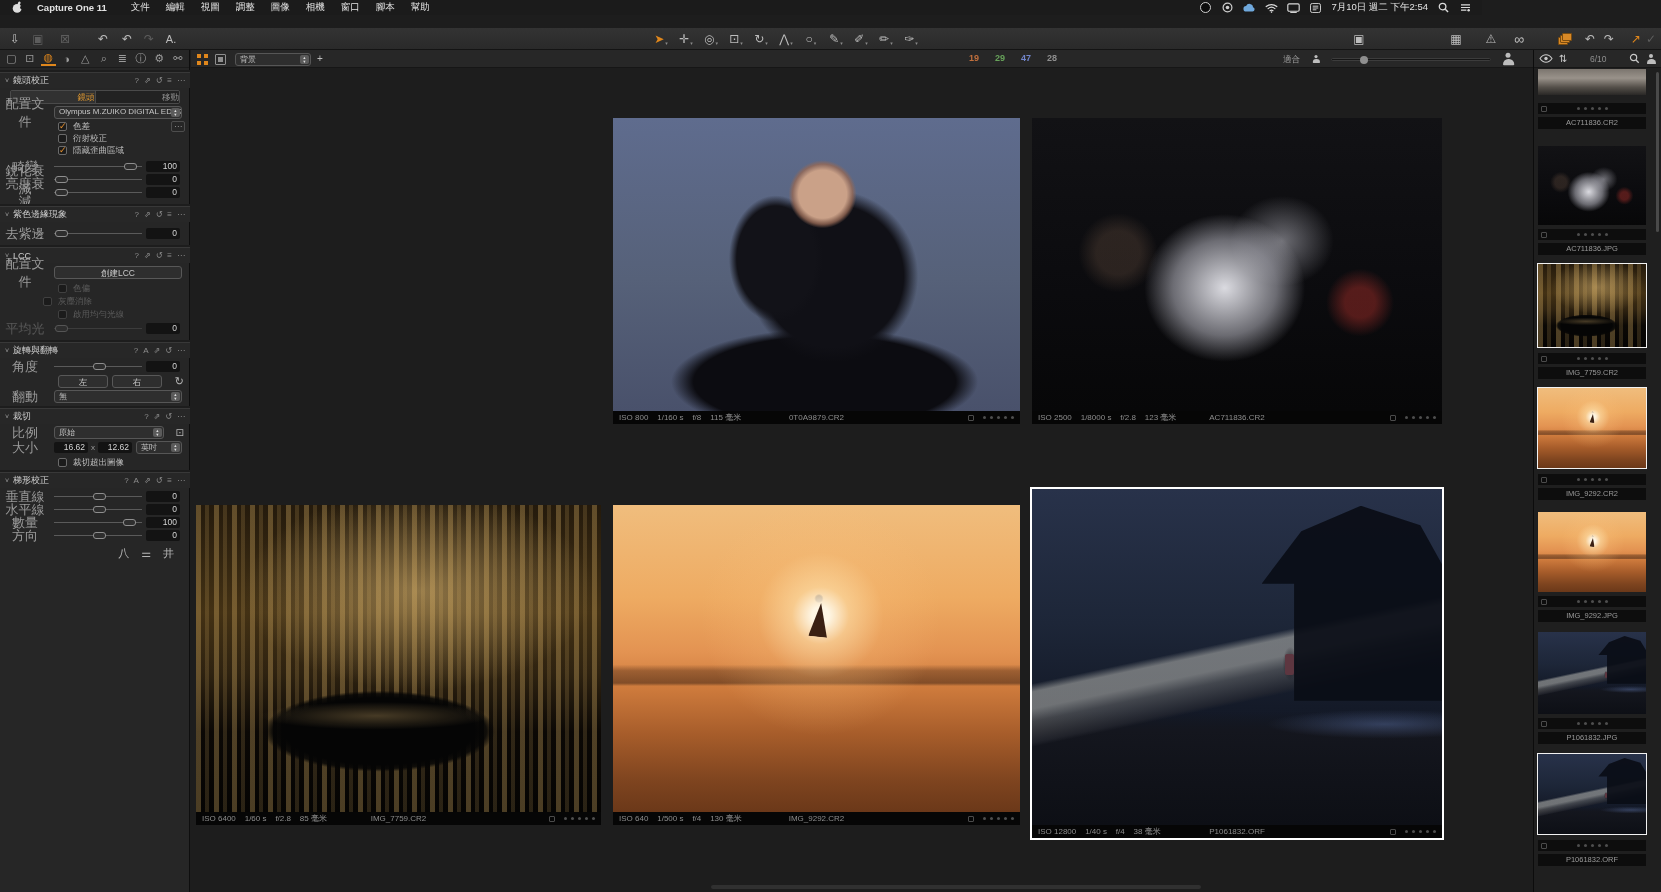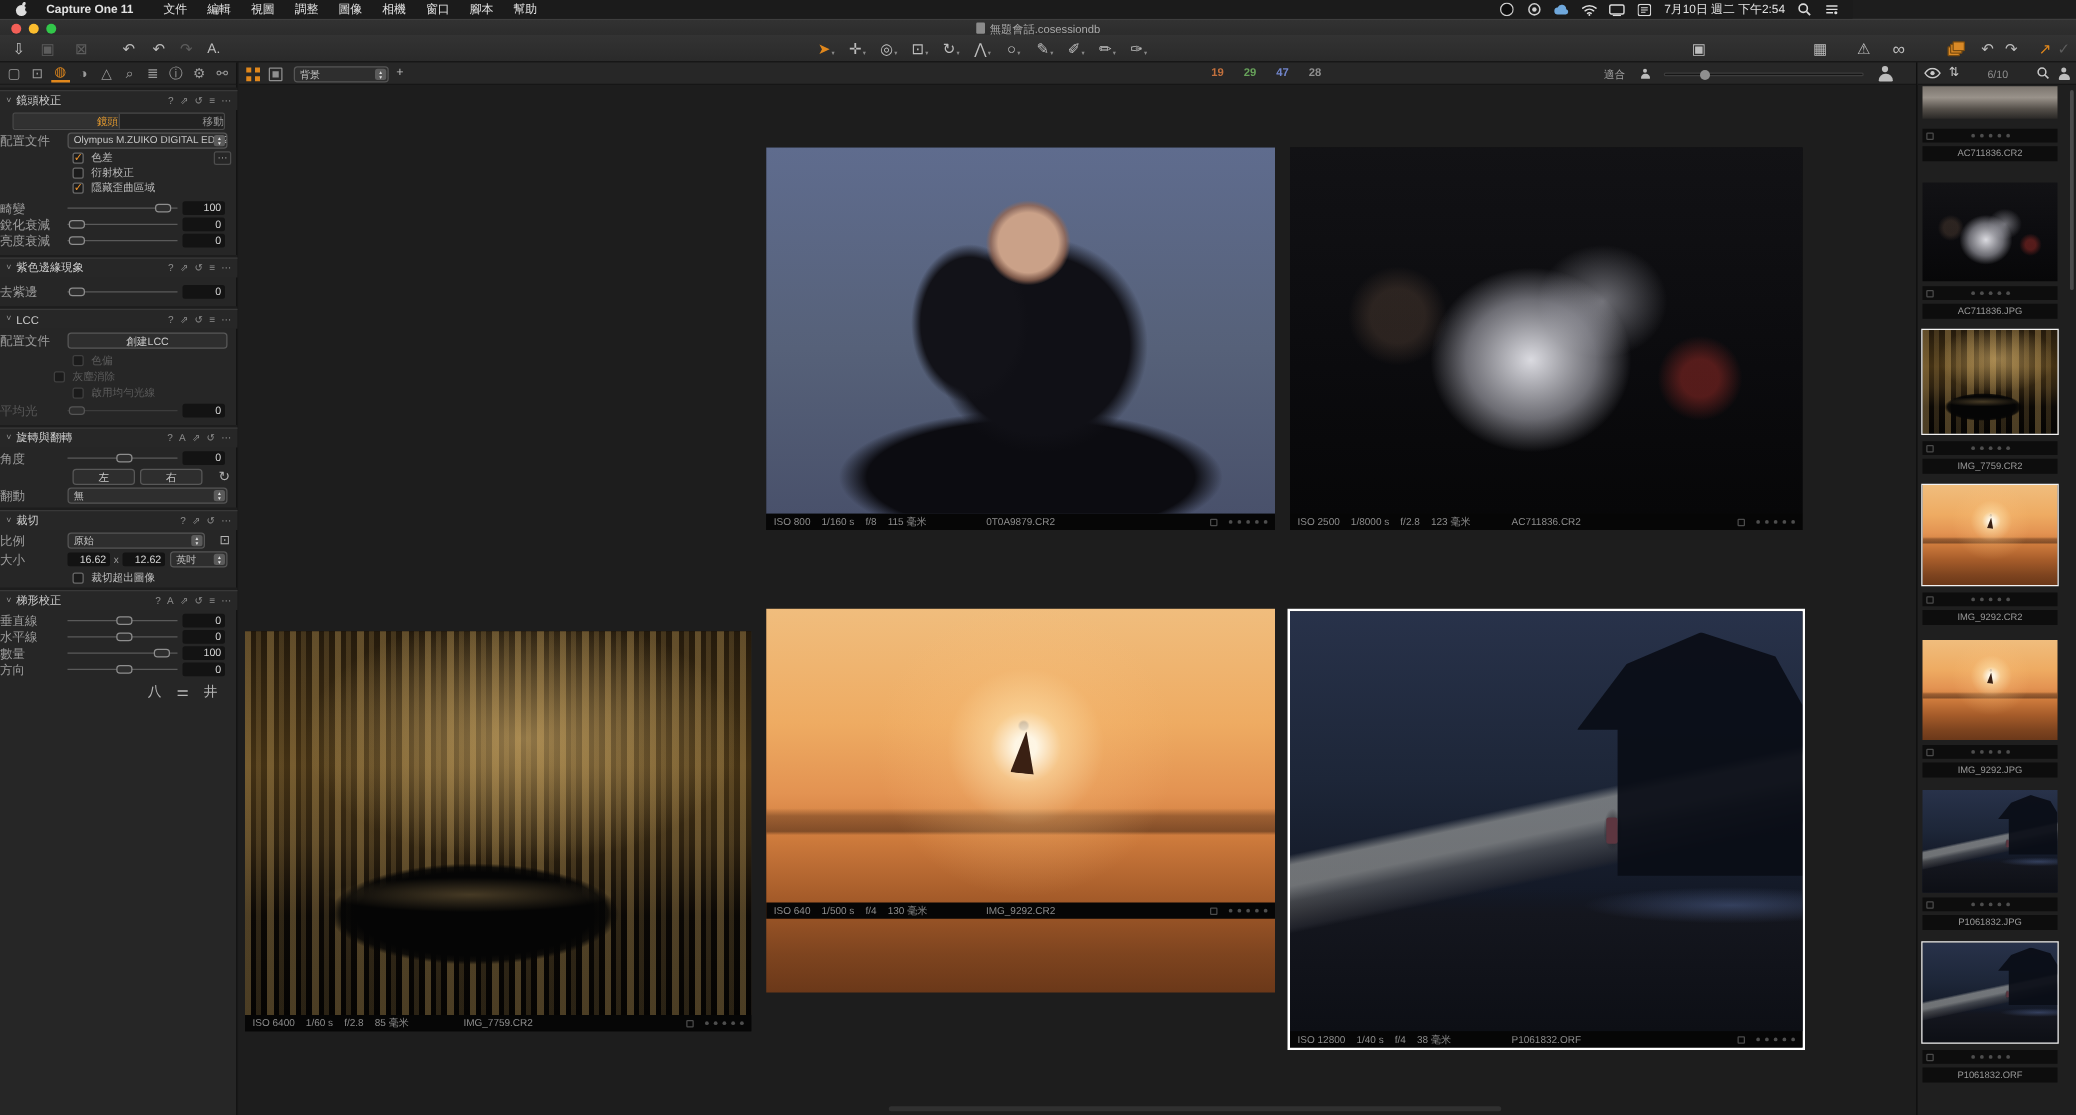--- a/index.html
+++ b/index.html
@@ -35,21 +35,21 @@
 
   
   .sidebar{position:absolute;left:0;top:50px;width:190px;height:842px;background:#262626;border-right:1px solid #0e0e0e;font-size:9px}
   .tooltabs{position:absolute;left:0;top:0;width:100%;height:18px;display:flex;align-items:center;gap:4px;padding:0 4px;color:#9b9b9b;font-size:11px;border-bottom:1px solid #1b1b1b}
   .tooltabs span{width:15px;text-align:center}
   .tooltabs .sel{color:#e0871c;border-bottom:2px solid #e0871c}
   .phead{position:absolute;left:0;width:190px;height:16px;background:#272727;border-top:1px solid #383838;box-shadow:0 -2px 0 #1d1d1d;display:flex;align-items:center;color:#cfcfcf;font-size:9px}
   .phead .chev{color:#9a9a9a;font-size:7px;margin:0 4px 0 5px}
   .pact{margin-left:auto;display:flex;gap:5px;color:#8d8d8d;font-size:8px;padding-right:5px}
   .row{position:absolute;left:0;width:190px;height:13px;display:flex;align-items:center}
-  .rlabel{width:54px;text-align:left;color:#9c9c9c;padding-right:4px;font-size:10px}
+  .rlabel{width:54px;text-align:center;color:#9c9c9c;padding-right:4px;font-size:13px}
   .rlabel.dis{color:#585858}
   .strack{position:relative;flex:0 0 88px;height:13px;margin-right:4px}
   .strack::before{content:"";position:absolute;left:0;right:0;top:6px;height:1px;background:#5a5a5a}
   .shandle{position:absolute;top:3px;width:13px;height:7px;background:#2e2e2e;border:1px solid #8e8e8e;border-radius:3px}
   .dis .strack::before{background:#3c3c3c}
   .dis .shandle{border-color:#555}
   .vbox{width:34px;height:11px;background:#131313;border-radius:2px;color:#d4d4d4;font-size:8.5px;text-align:right;padding:0 3px;line-height:11px}
   .cb{width:9px;height:9px;border:1px solid #6a6a6a;border-radius:2px;background:#1b1b1b;display:inline-block;position:relative;flex:none}
   .cb.on::after{content:"✓";position:absolute;left:0;top:-2px;font-size:9px;font-weight:bold;color:#e8912d}
   .cb.dis{border-color:#404040}
@@ -217,26 +217,20 @@
         </span>
       <span class="sicon">
           <svg width="11" height="9" viewBox="0 0 12 10">
             <path d="M1 2h10M1 5h10M1 8h6" stroke="#dcdcdc" stroke-width="1.3"></path>
             <circle cx="9.5" cy="8" r="1.4" fill="#dcdcdc"></circle>
           </svg>
         </span>
     </span>
   </div>
 
-  <div class="titlebar">
-    <span class="tl r"></span>
-    <span class="tl y"></span>
-    <span class="tl g"></span>
-    <div class="wtitle"><span class="doc"></span><span>無題會話.cosessiondb</span></div>
-  </div>
 
   <div class="toolbar">
     <span class="tb-ic" style="left:6px;width:18px">⇩</span>
     <span class="tb-ic dim" style="left:29px;width:18px">▣</span>
     <span class="tb-ic dim" style="left:53px;width:24px">⊠</span>
     <span class="tb-ic" style="left:93px;width:20px">↶</span>
     <span class="tb-ic" style="left:117px;width:20px">↶</span>
     <span class="tb-ic dim" style="left:139px;width:20px">↷</span>
     <span class="tb-ic" style="left:161px;width:20px;font-size:11px">A.</span>
 
@@ -591,21 +585,21 @@
       <div class="ph scene-city" style="height:307px"></div>
       <div class="cap">
         <span class="exif">ISO 6400    1/60 s    f/2.8    85 毫米</span>
         <span class="fname">IMG_7759.CR2</span>
         <span class="capright">
             <i class="mcb"></i>
             <i class="d5"></i>
           </span>
       </div>
     </div>
-    <div class="cell" style="left:422px;top:419px;width:407px;height:248px">
+    <div class="cell" style="left:422px;top:437px;width:407px;height:320px">
       <div class="ph scene-dancer" style="height:307px"></div>
       <div class="cap">
         <span class="exif">ISO 640    1/500 s    f/4    130 毫米</span>
         <span class="fname">IMG_9292.CR2</span>
         <span class="capright">
             <i class="mcb"></i>
             <i class="d5"></i>
           </span>
       </div>
     </div>

